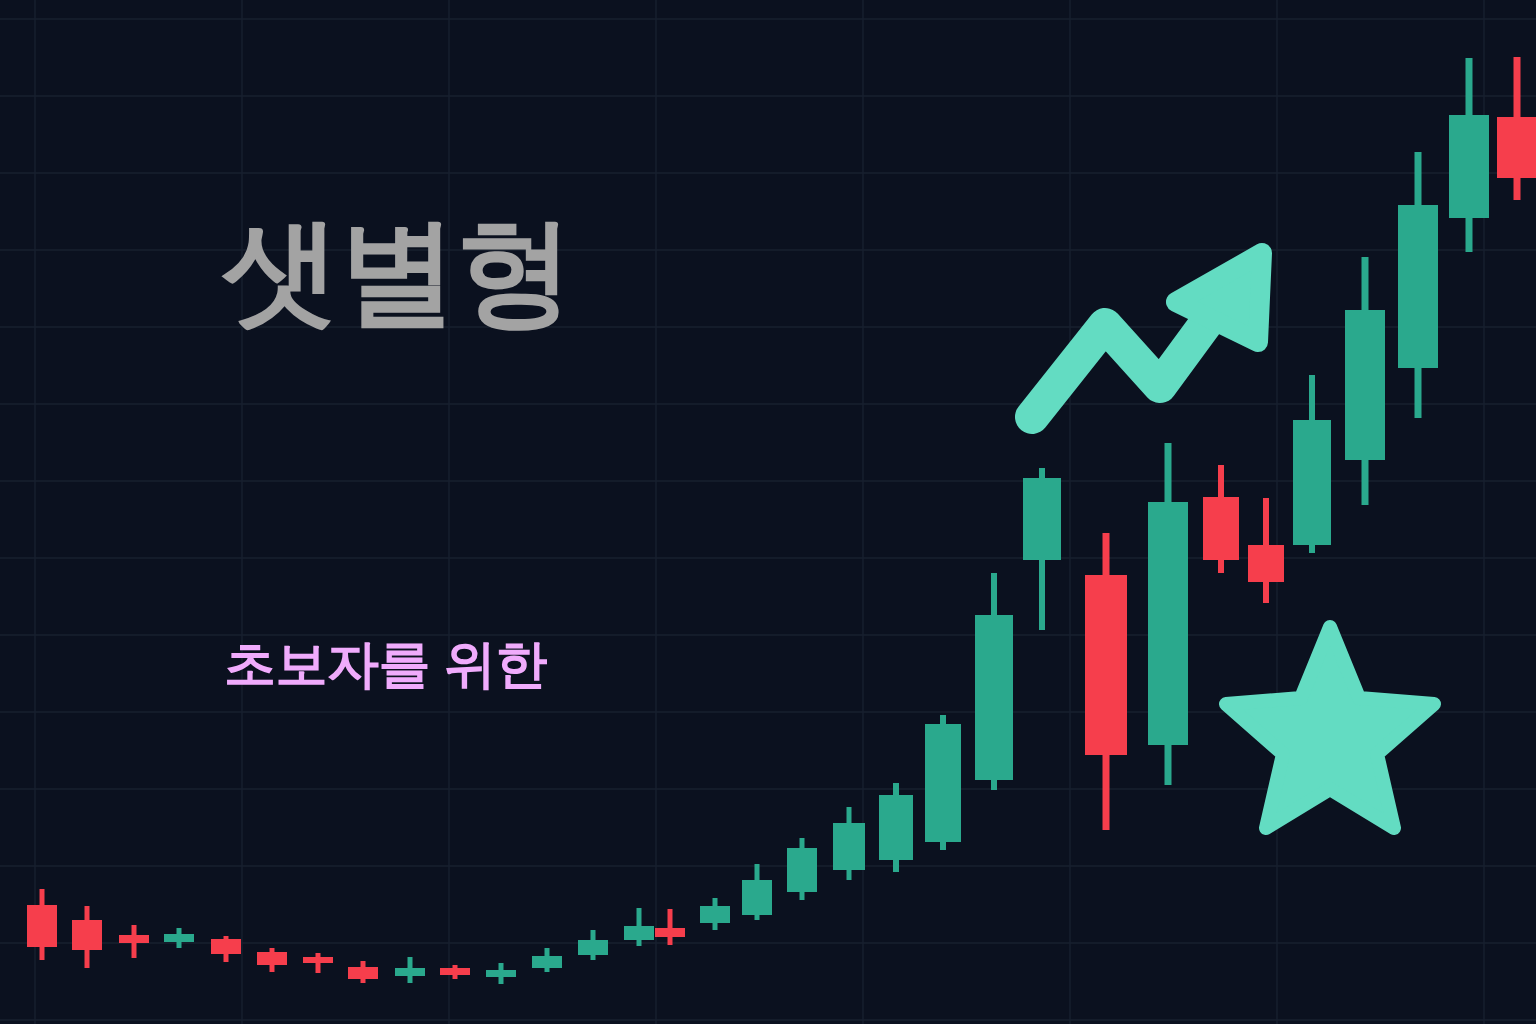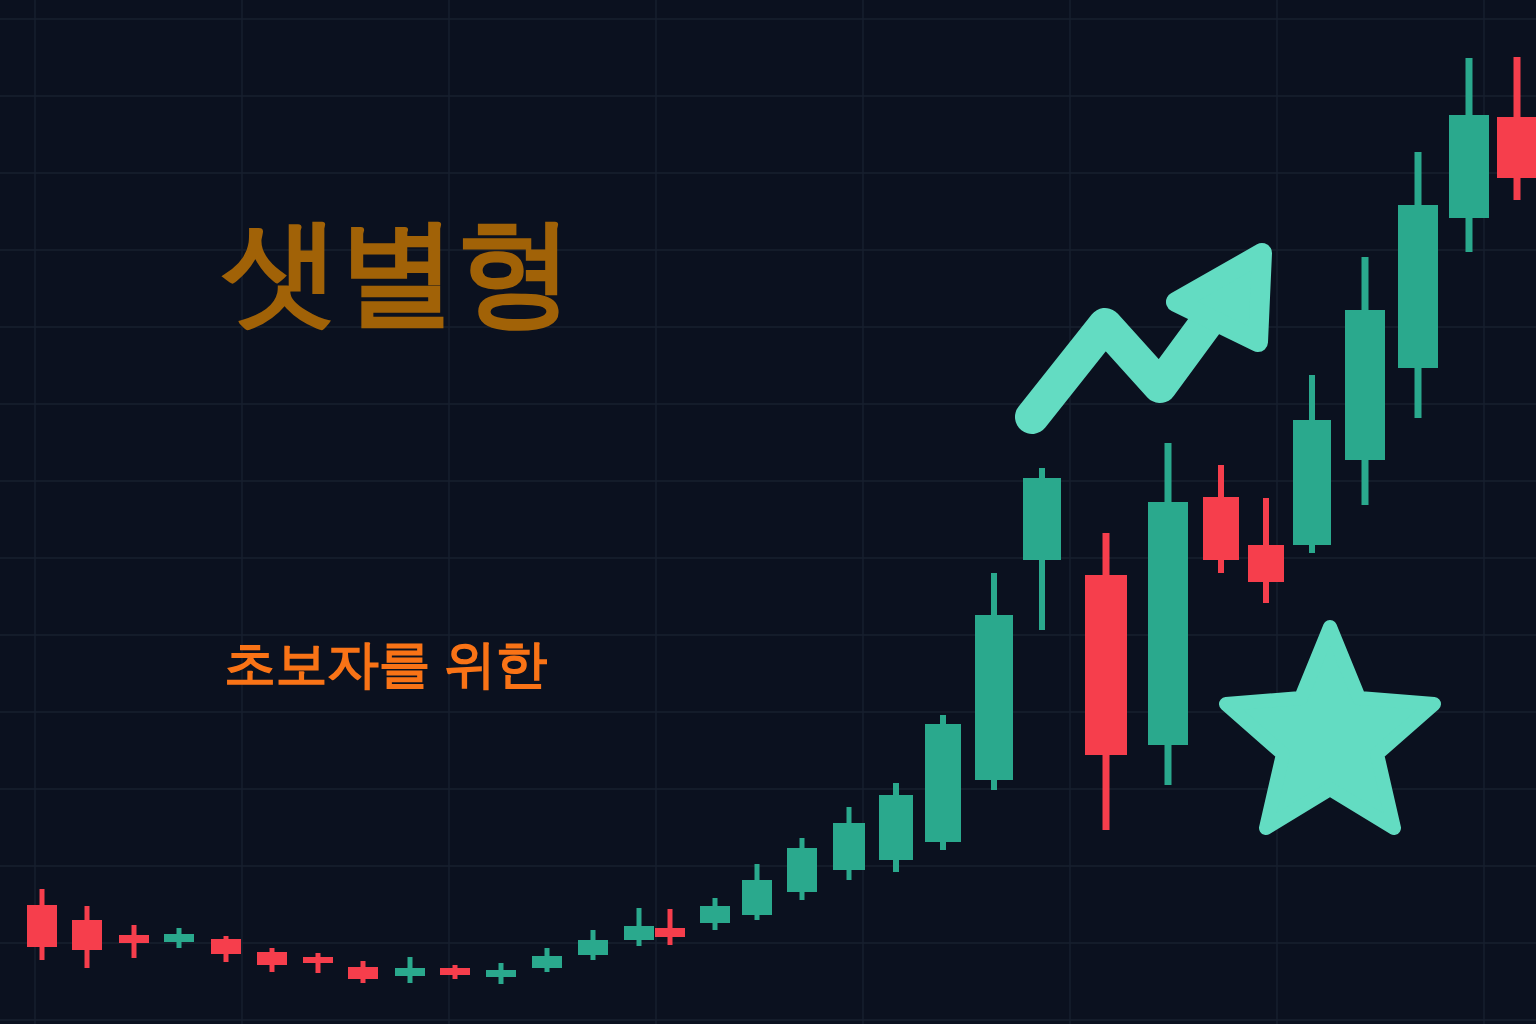--- a/index.html
+++ b/index.html
@@ -29,28 +29,28 @@
     top: 212px;
     line-height: 1.0;
   }
   .title-line {
     font-size: 118px;
     font-weight: 800;
     letter-spacing: -1px;
     margin: 0 0 6px 0;
     white-space: nowrap;
   }
-  .title-accent { color: #a16207; }
+  .title-accent { color: #a3a3a3; }
   .title-main { color: #f7f8fa; }
 
   .subtitle {
     position: absolute;
     left: 224px;
     top: 628px;
-    color: #f97316;
+    color: #f0abfc;
     font-size: 52px;
     font-weight: 600;
     line-height: 1.42;
     letter-spacing: -0.5px;
     white-space: nowrap;
   }
   .sub-line { margin: 0; }
 </style>
 </head>
 <body>

